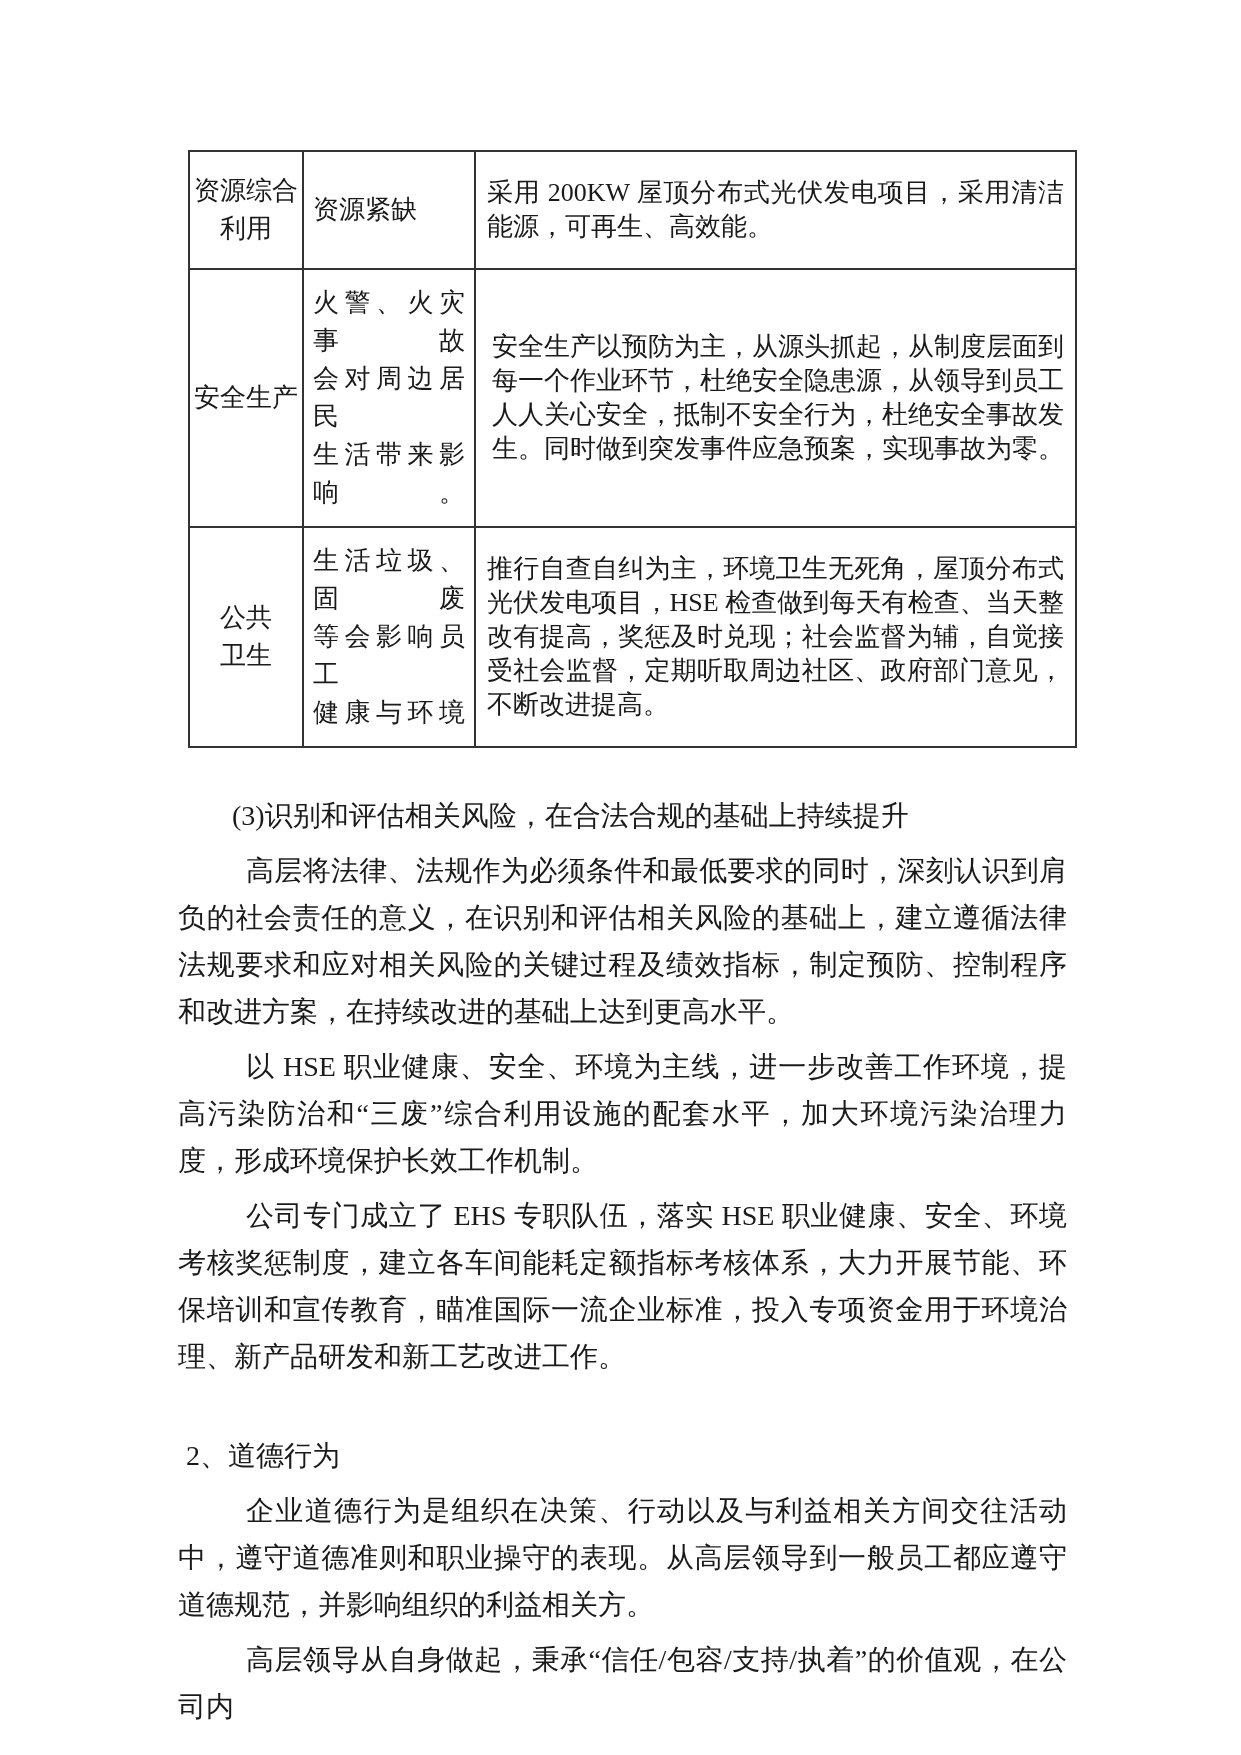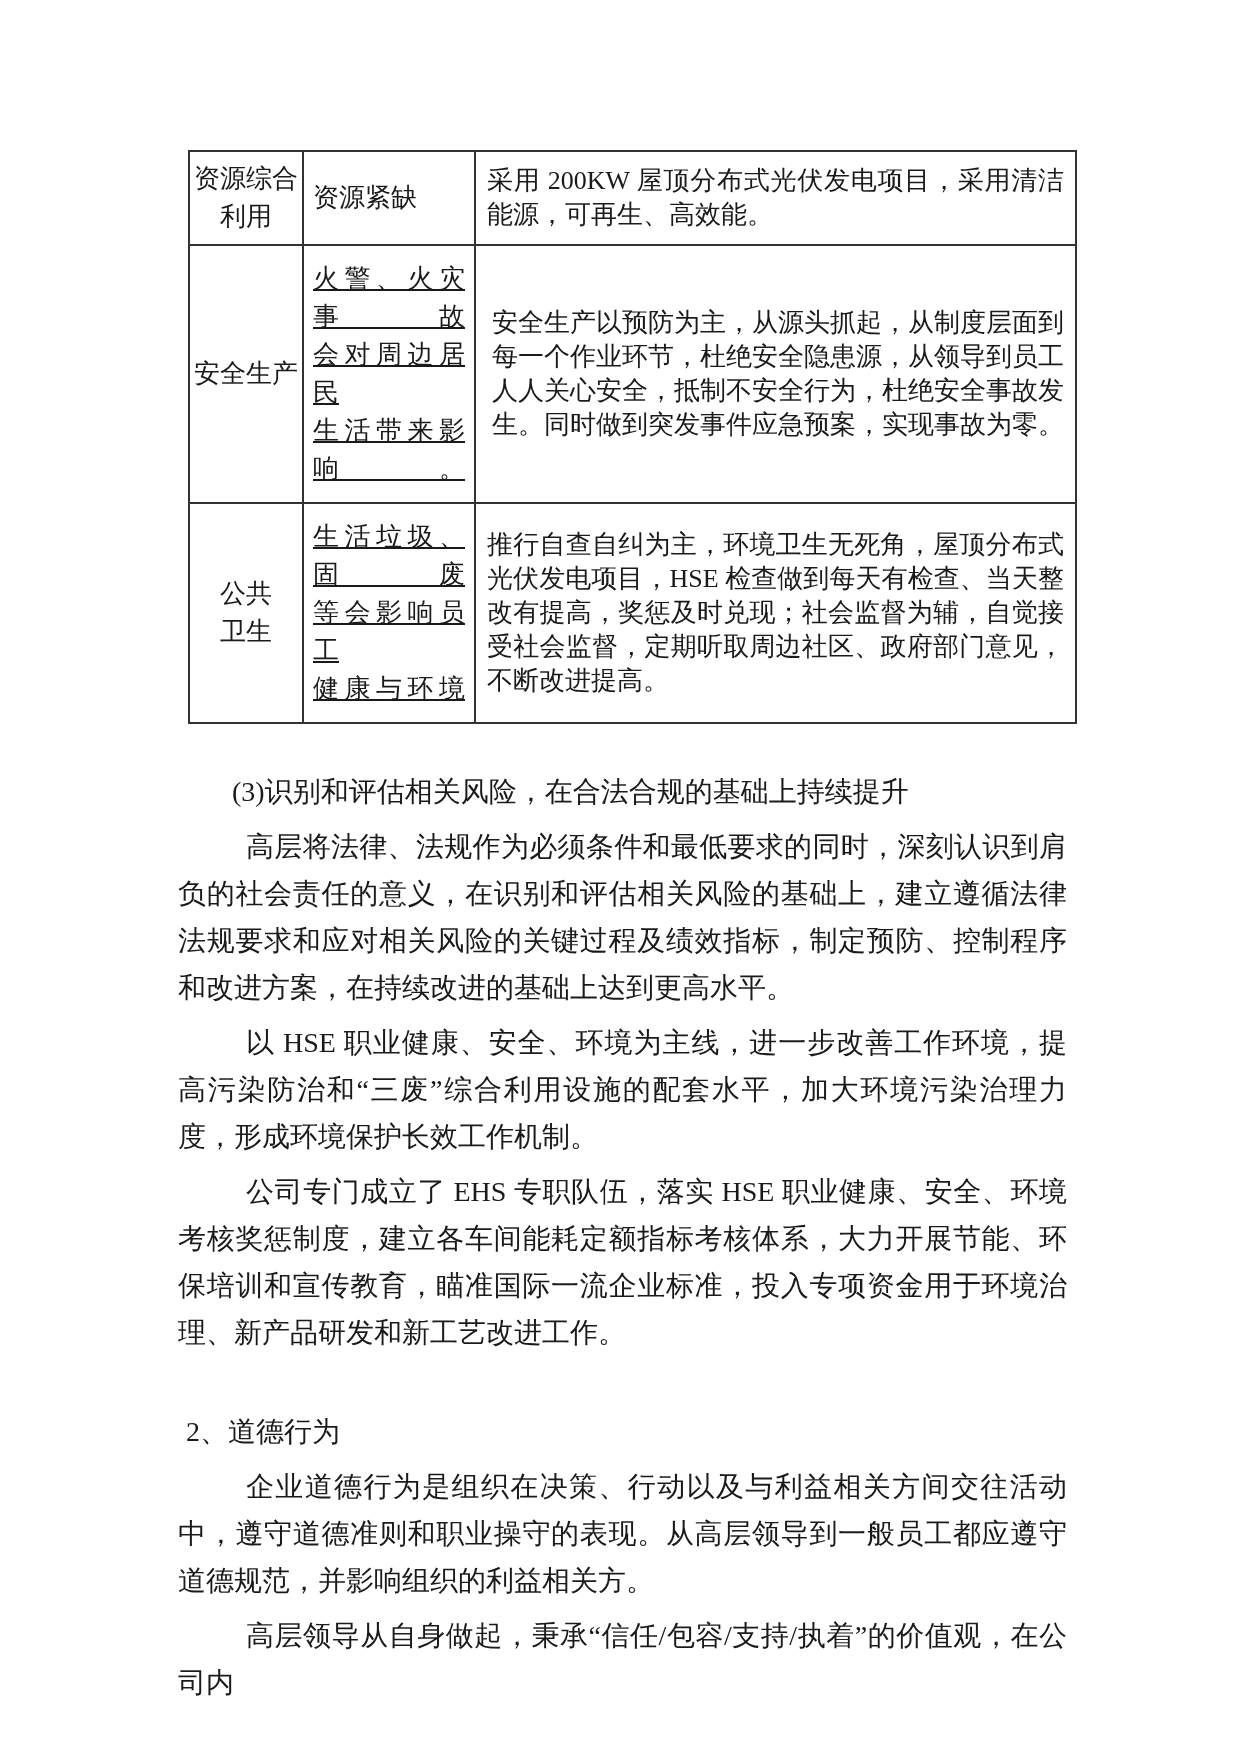--- a/index.html
+++ b/index.html
@@ -48,27 +48,26 @@
   }
   td.cell-issue {
     width: 172px;
     white-space: pre-line;
     line-height: 38px;
     padding: 14px 9px;
   }
   td.cell-issue.spread {
     text-align: justify;
     text-align-last: justify;
-    text-decoration: underline;
   }
   td.cell-description {
     width: 601px;
     text-align: justify;
     line-height: 34px;
-    padding: 12px 11px;
+    padding: 24px 11px;
   }
   tr.row-1 td { height: 87px; }
   tr.row-2 td { height: 132px; text-align: right; }
   tr.row-3 td { height: 149px; }
 
   
   .h3 {
     margin: 44px 0 0 0;
     font-size: 28px;
     line-height: 47px;

